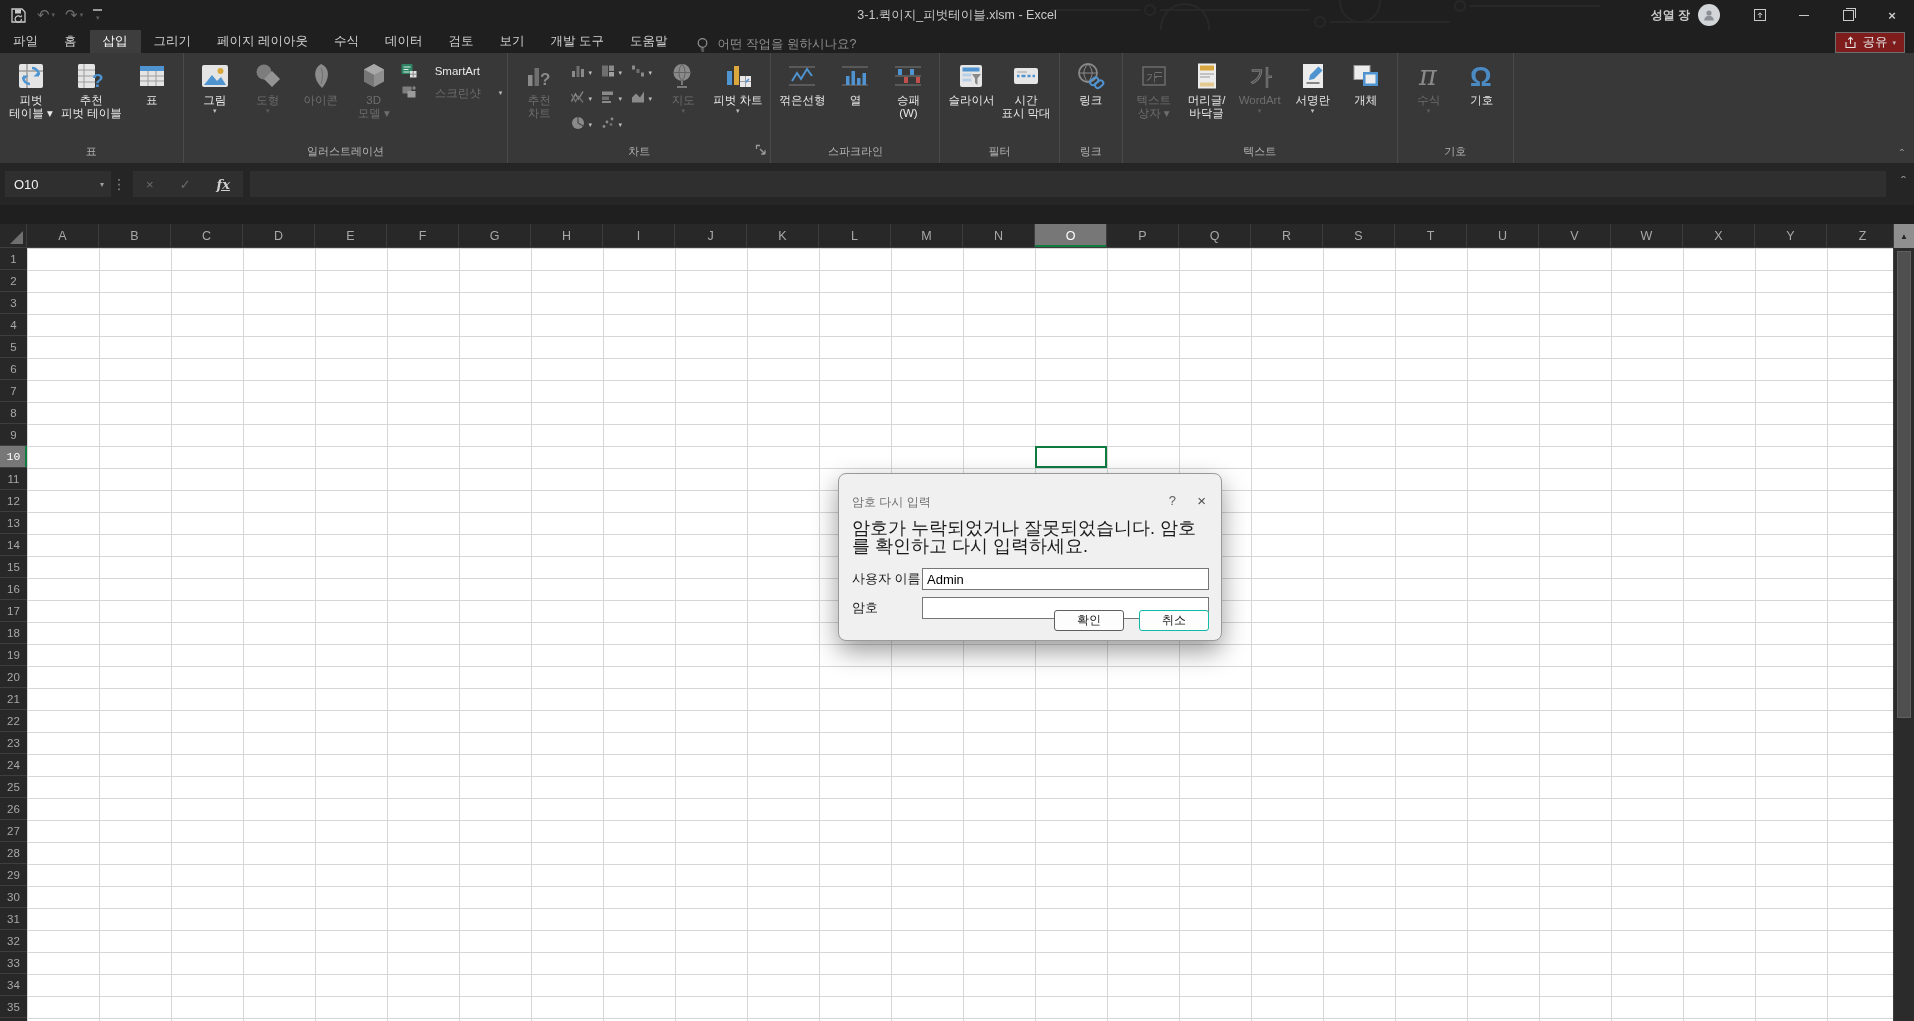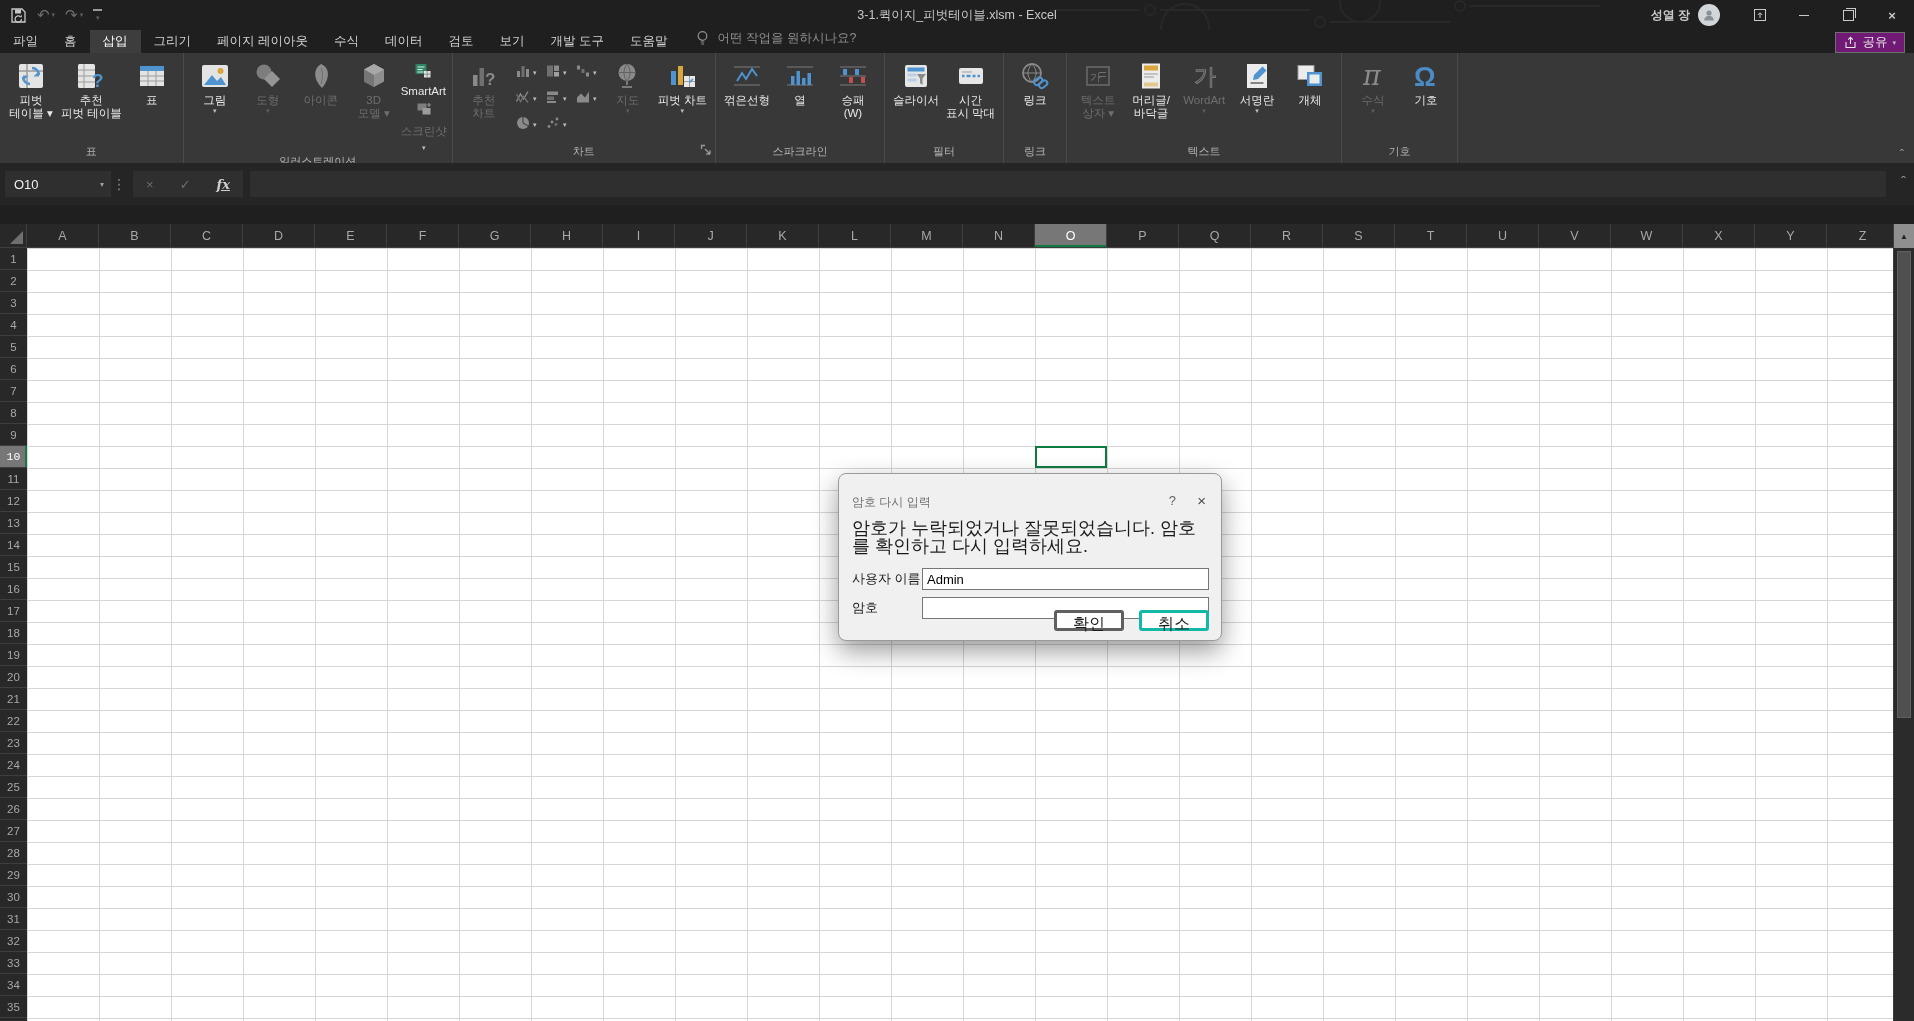--- a/index.html
+++ b/index.html
@@ -20,36 +20,36 @@
   .tb-user{font-size:12px;color:#c9c9c9;margin-right:8px;}
   .avatar{width:22px;height:22px;border-radius:50%;background:#d3d6d9;display:flex;align-items:center;justify-content:center;margin-right:18px;}
   .winbtn{width:44px;height:30px;display:flex;align-items:center;justify-content:center;color:#c9c9c9;font-size:13px;}
   .restore-glyph{width:9px;height:9px;border:1px solid #c9c9c9;position:relative;}
   .restore-glyph:before{content:"";position:absolute;left:2px;top:-3px;width:9px;height:9px;border:1px solid #c9c9c9;border-bottom:none;border-left:none;}
   .min-glyph{width:10px;border-top:1px solid #c9c9c9;display:inline-block;}
   
   .tabrow{position:absolute;top:30px;left:0;width:1914px;height:23px;background:#1f1f1f;display:flex;align-items:stretch;}
   .tab{padding:0 13px;display:flex;align-items:center;font-size:12.5px;color:#d2d2d2;}
   .tab.active{background:#3d3d3d;color:#ffffff;}
-  .searchbox{display:flex;align-items:flex-start;gap:8px;margin-left:16px;color:#8f8f8f;font-size:12.5px;}
-  .sharebtn{position:absolute;right:9px;top:2px;height:19px;border:1px solid #6e6e6e;display:flex;align-items:center;gap:5px;padding:0 8px;color:#e6e6e6;font-size:12.5px;background:#701a75;}
+  .searchbox{display:flex;align-items:flex-end;gap:8px;margin-left:16px;color:#8f8f8f;font-size:12.5px;}
+  .sharebtn{position:absolute;right:9px;top:2px;height:19px;border:1px solid #6e6e6e;display:flex;align-items:center;gap:5px;padding:0 8px;color:#e6e6e6;font-size:12.5px;background:#7f1d1d;}
   .sharebtn .qcaret{font-size:7px;color:#bdbdbd;}
   
   .ribbon{position:absolute;top:53px;left:0;width:1914px;height:110px;background:#383838;display:flex;align-items:stretch;}
   .rgroup{display:flex;flex-direction:column;border-right:1px solid #4a4a4a;position:relative;}
   .rbuttons{flex:1;display:flex;align-items:stretch;gap:1px;padding:3px 5px 0 5px;}
   .rgname{height:21px;line-height:19px;text-align:center;color:#b3b3b3;font-size:11px;padding:0 6px;}
   .rbtn{display:flex;flex-direction:column;align-items:center;justify-content:flex-start;min-width:46px;padding:2px 3px 0 3px;}
   .ricon{height:36px;display:flex;align-items:center;justify-content:center;}
   .rlabel{display:flex;flex-direction:column;align-items:center;line-height:13px;font-size:11.5px;color:#e8e8e8;text-align:center;white-space:nowrap;}
   .rbtn.dis .rlabel{color:#6e6e6e;}
   .rcaret{font-size:7px;color:#bdbdbd;line-height:8px;}
   .rbtn.dis .rcaret{color:#5f5f5f;}
   .rstack{display:flex;flex-direction:column;gap:4px;padding-top:6px;align-items:flex-start;}
-  .rsmall{display:flex;align-items:center;gap:5px;font-size:11.5px;color:#e8e8e8;white-space:nowrap;flex-direction:column;}
+  .rsmall{display:flex;align-items:center;gap:18px;font-size:11.5px;color:#e8e8e8;white-space:nowrap;}
   .rsmall.dis{color:#6e6e6e;}
   .minigrid{display:grid;grid-template-columns:repeat(3,30px);grid-auto-rows:26px;padding-top:4px;align-content:start;}
   .minibtn{display:flex;align-items:center;gap:2px;justify-content:center;}
   .launcher{position:absolute;right:3px;bottom:3px;}
   .collapse-chev{position:absolute;right:10px;bottom:2px;color:#9a9a9a;font-size:13px;line-height:12px;}
   
   .formularow{position:absolute;top:163px;left:0;width:1914px;height:42px;background:#252525;}
   .namebox{position:absolute;left:5px;top:8px;width:97px;height:26px;background:#2f2f2f;display:flex;align-items:center;color:#f0f0f0;font-size:13px;padding-left:9px;}
   .namebox .nbcaret{margin-left:auto;margin-right:7px;font-size:8px;color:#9e9e9e;}
   .fbdots{position:absolute;left:112px;top:8px;height:26px;display:flex;align-items:center;color:#8a8a8a;font-size:14px;}
@@ -80,21 +80,21 @@
   .dlg-head{position:relative;height:27px;margin-top:12px;}
   .dlg-title{position:absolute;left:13px;top:8px;font-size:12px;color:#6f6f6f;}
   .dlg-help{position:absolute;right:45px;top:7px;font-size:13px;color:#606060;}
   .dlg-close{position:absolute;right:15px;top:6px;font-size:15px;color:#4d4d4d;}
   .dlg-msg{margin:6px 14px 0 13px;font-size:18px;line-height:18px;width:348px;}
   .dlg-row{display:flex;align-items:center;margin:7px 12px 0 13px;}
   .dlg-row.first{margin-top:13px;}
   .dlg-row label{width:70px;flex:0 0 auto;font-size:13px;}
   .dlg-row input{flex:1;height:20px;border:1px solid #767676;background:#ffffff;font-size:13px;font-family:"Liberation Sans",sans-serif;padding:0 4px;outline:none;}
   .dlg-buttons{position:absolute;right:12px;bottom:9px;display:flex;gap:15px;}
-  .dlg-buttons button{width:70px;height:21px;background:#fdfdfd;border:3px solid #14b8a6;border-radius:3px;font-size:16px;font-family:"Liberation Sans",sans-serif;color:#1a1a1a;}
+  .dlg-buttons button{width:70px;height:21px;background:#fdfdfd;border:1px solid #14b8a6;border-radius:3px;font-size:12px;font-family:"Liberation Sans",sans-serif;color:#1a1a1a;}
   .dlg-buttons button.ok{border-color:#5f5f5f;}
 </style>
 </head>
 <body>
 
 <div class="titlebar">
   <svg class="circuit" viewBox="0 0 620 30">
     <g stroke="#2c2c2c" stroke-width="2" fill="none">
       <path d="M0 10 h90 M110 10 h150 M280 22 h120 M420 6 h130"></path>
       <circle cx="100" cy="10" r="5"></circle>

